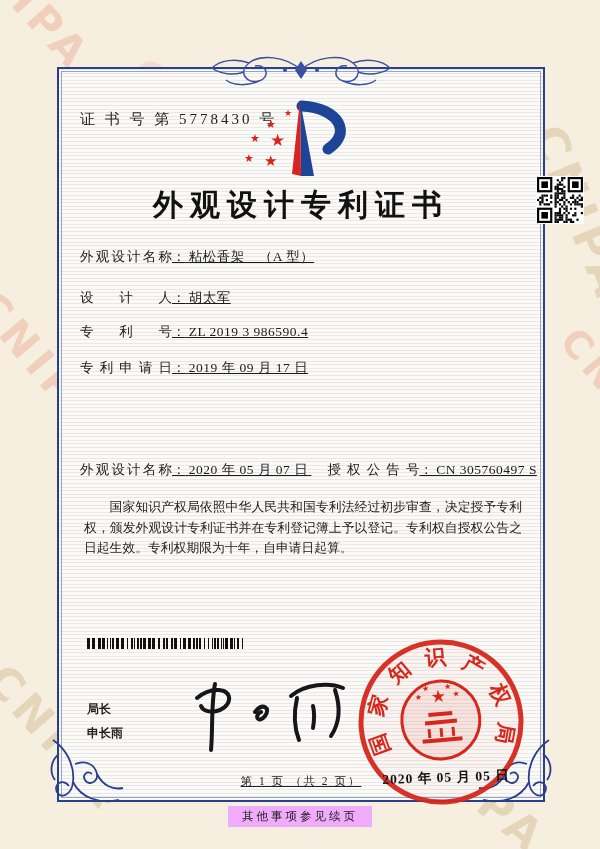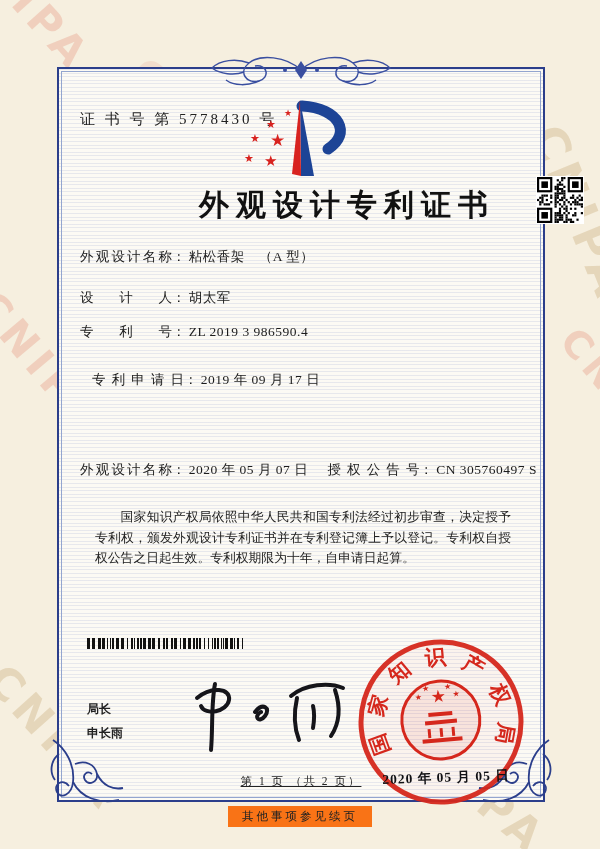--- a/index.html
+++ b/index.html
@@ -19,46 +19,46 @@
           repeating-linear-gradient(180deg, rgba(122,138,196,0.16) 0px, rgba(122,138,196,0.16) 1px, rgba(0,0,0,0) 1px, rgba(0,0,0,0) 3.6px),
           #fcfaf4;}
   .cert-inner-line{position:absolute;inset:2px;border:1px solid #93a5cf;pointer-events:none;}
 
   .content{position:absolute;inset:0;font-size:13px;color:#1c1c1c;}
 
   .cert-number{position:absolute;left:21px;top:41px;font-size:15px;letter-spacing:3px;color:#222;}
   .qr{position:absolute;left:477px;top:107px;width:46px;height:46px;background:#fff;padding:1px;}
 
   .title{position:absolute;left:0;top:116px;width:100%;text-align:center;
-         font-size:30px;font-weight:bold;letter-spacing:7px;color:#111;padding-left:46px;}
-
-  .field-row{position:absolute;left:21px;white-space:nowrap;}
+         font-size:30px;font-weight:bold;letter-spacing:7px;color:#111;}
+
+  .field-row{position:absolute;left:21px;white-space:nowrap;text-decoration:underline;}
   .flabel{display:inline-block;width:92px;text-align:justify;text-align-last:justify;
           font-size:13.5px;color:#1c1c1c;vertical-align:bottom;}
   .fcolon{font-size:13.5px;}
   .fvalue{font-size:13.5px;letter-spacing:0.5px;}
   .fvalue-small{font-size:12px;letter-spacing:0.2px;}
   .grant2{margin-left:16px;}
 
   .paras{position:absolute;left:21px;top:424px;width:446px;font-size:12.8px;line-height:20.5px;
          text-align:justify;color:#222;}
-  .paras p{margin:15px;text-indent:2em;font-family:Liberation Mono, monospace;}
+  .paras p{margin:4px;text-indent:2em;}
 
   .barcode{position:absolute;left:28px;top:569px;width:156px;height:11px;}
 
   .officer{position:absolute;left:28px;top:628px;font-family:"Liberation Sans","DejaVu Sans",sans-serif;
            font-size:12px;font-weight:bold;color:#222;line-height:24px;}
   .signature{position:absolute;left:108px;top:601px;}
 
   .page-number{position:absolute;left:0;top:705px;width:100%;text-align:center;font-size:11.5px;letter-spacing:2px;color:#222;text-decoration:underline;}
 
   .seal{position:absolute;left:355px;top:636px;width:172px;height:172px;transform:rotate(-5deg);}
 
   .cont-note{position:absolute;left:50%;top:806px;transform:translateX(-50%);
-             background:#f97316;padding:3px 14px;font-size:11.5px;letter-spacing:3px;color:#222;}
+             background:#f0abfc;padding:3px 14px;font-size:11.5px;letter-spacing:3px;color:#222;}
 
   .ornament-top{position:absolute;left:50%;top:-17px;transform:translateX(-50%);}
   .corner{position:absolute;}
   .corner-bl{left:-14px;bottom:-14px;}
   .corner-br{right:-14px;bottom:-14px;transform:scaleX(-1);}
 </style>
 </head>
 <body>
 
 <div class="page">
@@ -263,21 +263,21 @@
         <span class="fvalue">粘松香架　（A 型）</span>
       </div>
       <div class="field-row" style="top:220px;">
         <span class="flabel">设计人</span><span class="fcolon">：</span>
         <span class="fvalue">胡太军</span>
       </div>
       <div class="field-row" style="top:254px;">
         <span class="flabel">专利号</span><span class="fcolon">：</span>
         <span class="fvalue">ZL 2019 3 986590.4</span>
       </div>
-      <div class="field-row" style="top:302px;margin-left:12px;">
+      <div class="field-row" style="top:290px;">
         <span class="flabel">专利申请日</span><span class="fcolon">：</span>
         <span class="fvalue">2019 年 09 月 17 日</span>
       </div>
       <div class="field-row" style="top:392px;">
         <span class="flabel">外观设计名称</span><span class="fcolon">：</span>
         <span class="fvalue">2020 年 05 月 07 日</span>
         <span class="flabel grant2">授权公告号</span><span class="fcolon">：</span>
         <span class="fvalue">CN 305760497 S</span>
       </div>
 

